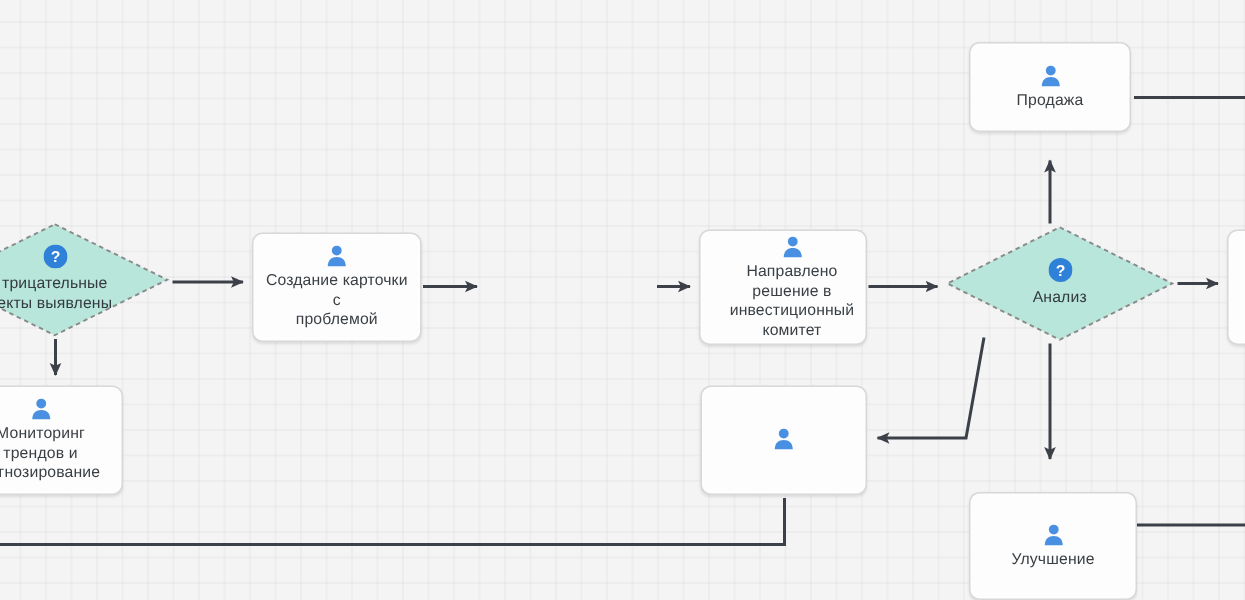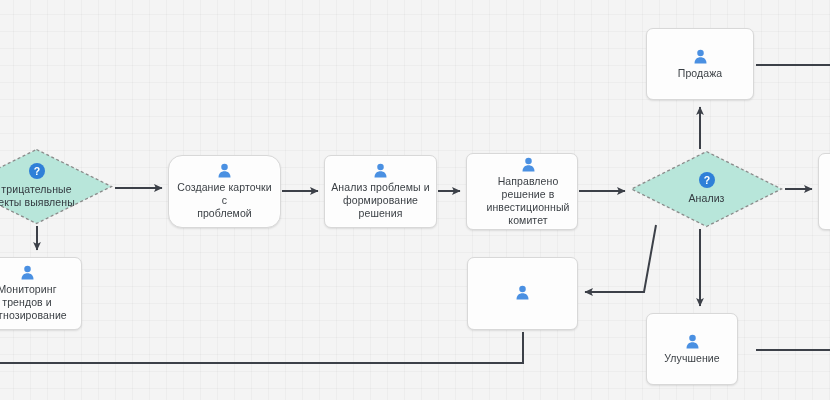--- a/index.html
+++ b/index.html
@@ -148,42 +148,31 @@
       <svg class="icon-user" viewBox="0 0 16 16">
         <circle cx="8" cy="4.3" r="3.5" fill="#4a90e2"></circle>
         <path d="M1.6,15.5 C1.6,10.9 4.4,8.8 8,8.8 C11.6,8.8 14.4,10.9 14.4,15.5 Z" fill="#4a90e2"></path>
       </svg>
     </span>
     <span class="task-label">Мониторинг
 трендов и
 рогнозирование</span>
   </div>
 
-  <div class="node task" style="left:168px; top:155px; width:113px; height:73px;border-radius:14px;">
+  <div class="node task" style="left:168px; top:155px; width:113px; height:73px;">
     <span>
       <svg class="icon-user" viewBox="0 0 16 16">
         <circle cx="8" cy="4.3" r="3.5" fill="#4a90e2"></circle>
         <path d="M1.6,15.5 C1.6,10.9 4.4,8.8 8,8.8 C11.6,8.8 14.4,10.9 14.4,15.5 Z" fill="#4a90e2"></path>
       </svg>
     </span>
     <span class="task-label">Создание карточки с
 проблемой</span>
   </div>
 
-  <div class="node task" style="left:324px; top:155px; width:113px; height:73px;">
-    <span>
-      <svg class="icon-user" viewBox="0 0 16 16">
-        <circle cx="8" cy="4.3" r="3.5" fill="#4a90e2"></circle>
-        <path d="M1.6,15.5 C1.6,10.9 4.4,8.8 8,8.8 C11.6,8.8 14.4,10.9 14.4,15.5 Z" fill="#4a90e2"></path>
-      </svg>
-    </span>
-    <span class="task-label">Анализ проблемы и
-формирование
-решения</span>
-  </div>
 
   <div class="node task" style="left:466px; top:153px; width:112px; height:77px;padding-left:12px;">
     <span>
       <svg class="icon-user" viewBox="0 0 16 16">
         <circle cx="8" cy="4.3" r="3.5" fill="#4a90e2"></circle>
         <path d="M1.6,15.5 C1.6,10.9 4.4,8.8 8,8.8 C11.6,8.8 14.4,10.9 14.4,15.5 Z" fill="#4a90e2"></path>
       </svg>
     </span>
     <span class="task-label">Направлено
 решение в
@@ -199,31 +188,31 @@
       <span class="gw-icon-wrap">
         <svg class="icon-q" viewBox="0 0 16 16">
           <circle cx="8" cy="8" r="8" fill="#2f80d8"></circle>
           <text x="8" y="11.8" text-anchor="middle" font-family="Liberation Sans, sans-serif" font-size="10.5" font-weight="bold" fill="#ffffff">?</text>
         </svg>
       </span>
       <span class="gw-label">Анализ</span>
     </div>
   </div>
 
-  <div class="node task" style="left:646px; top:28px; width:108px; height:72px;">
+  <div class="node task" style="left:646px; top:28px; width:108px; height:60px;">
     <span>
       <svg class="icon-user" viewBox="0 0 16 16">
         <circle cx="8" cy="4.3" r="3.5" fill="#4a90e2"></circle>
         <path d="M1.6,15.5 C1.6,10.9 4.4,8.8 8,8.8 C11.6,8.8 14.4,10.9 14.4,15.5 Z" fill="#4a90e2"></path>
       </svg>
     </span>
     <span class="task-label">Продажа</span>
   </div>
 
-  <div class="node task" style="left:646px; top:313px; width:92px; height:72px;justify-content:center;">
+  <div class="node task" style="left:646px; top:328px; width:112px; height:72px;justify-content:center;">
     <span>
       <svg class="icon-user" viewBox="0 0 16 16">
         <circle cx="8" cy="4.3" r="3.5" fill="#4a90e2"></circle>
         <path d="M1.6,15.5 C1.6,10.9 4.4,8.8 8,8.8 C11.6,8.8 14.4,10.9 14.4,15.5 Z" fill="#4a90e2"></path>
       </svg>
     </span>
     <span class="task-label">Улучшение</span>
   </div>
 
   <div class="node task" style="left:467px; top:257px; width:111px; height:73px;">

